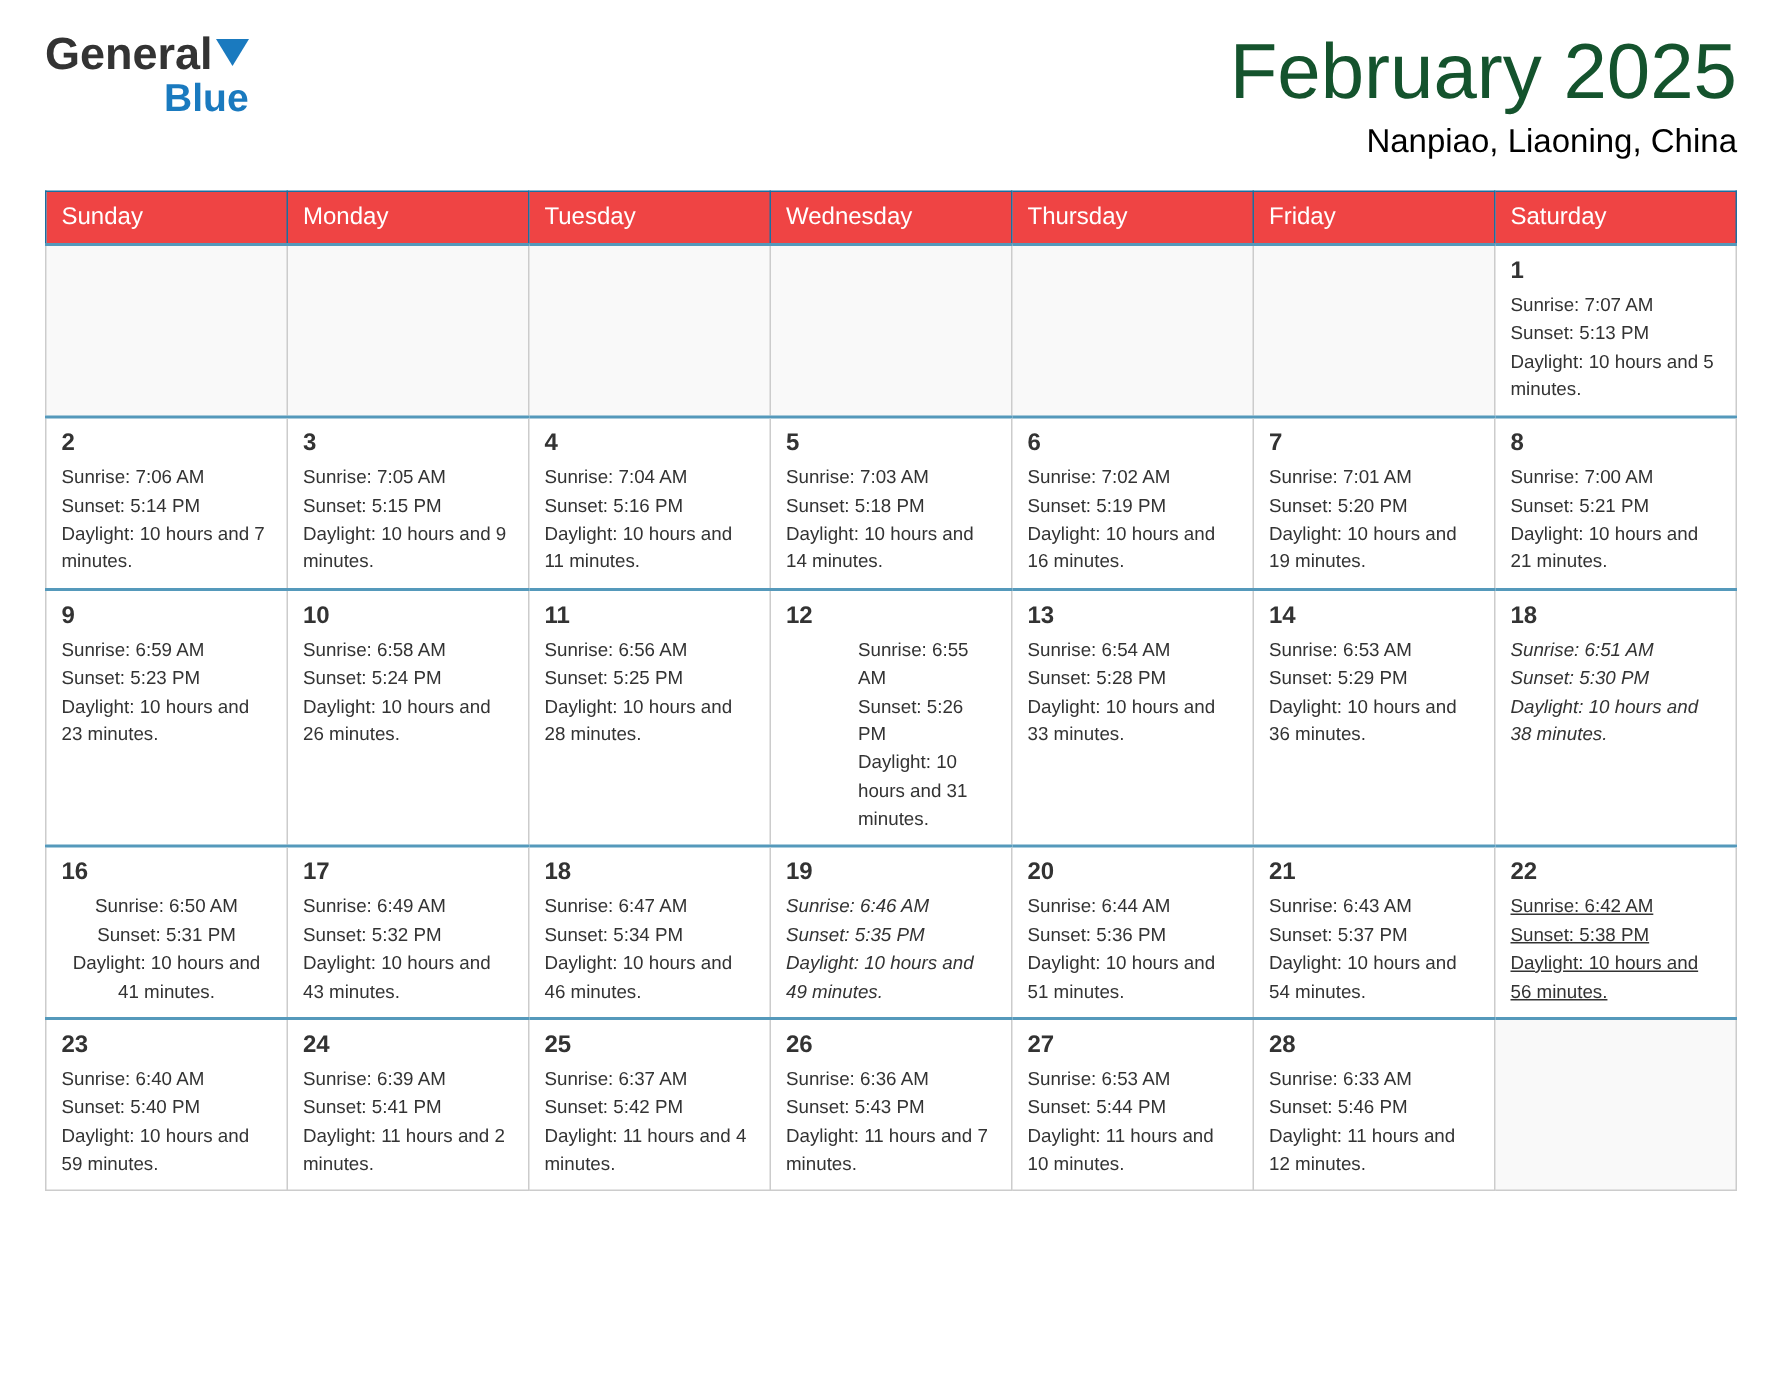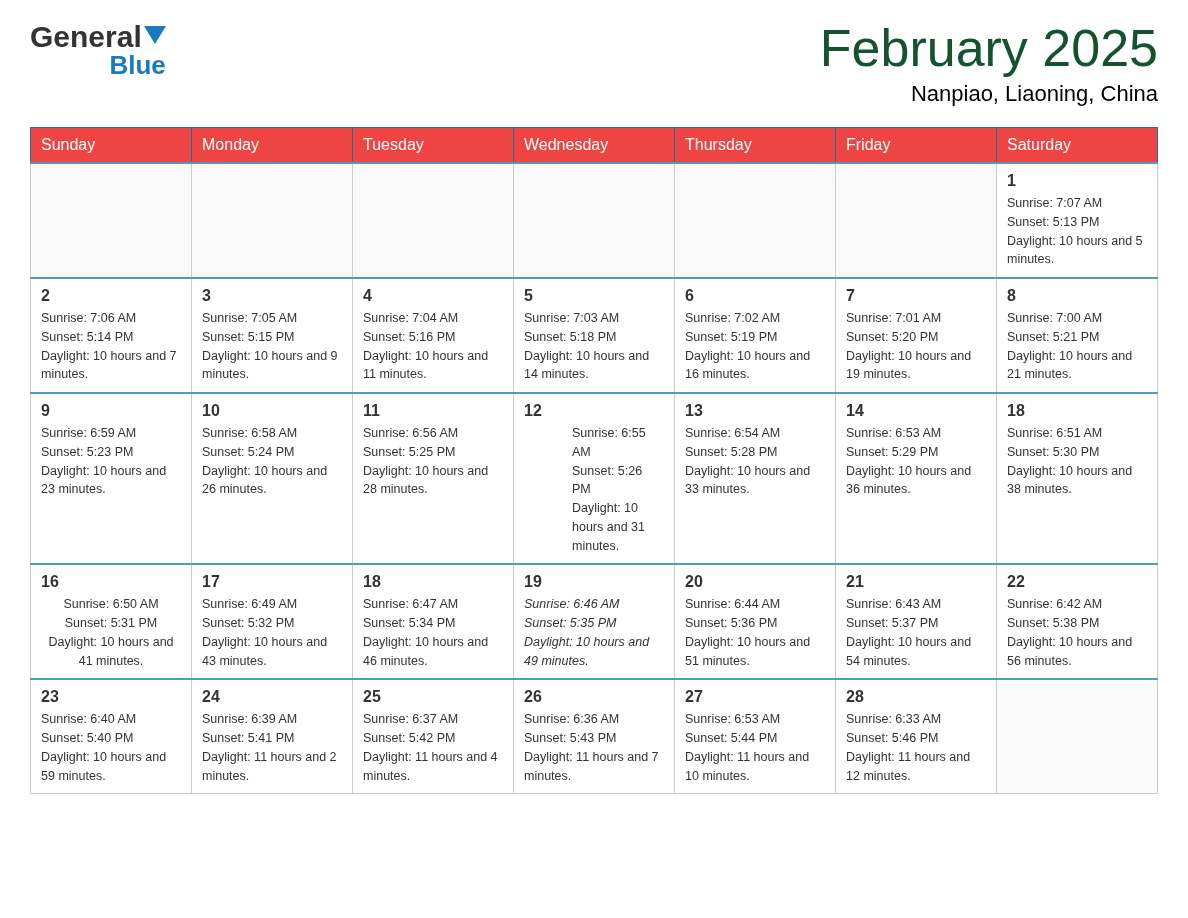--- a/index.html
+++ b/index.html
@@ -223,21 +223,21 @@
 Daylight: 10 hours and 33 minutes.</div>
         </td>
         <td>
           <span class="day-number">14</span>
           <div class="day-info" style="white-space: pre-line;">Sunrise: 6:53 AM
 Sunset: 5:29 PM
 Daylight: 10 hours and 36 minutes.</div>
         </td>
         <td>
           <span class="day-number">18</span>
-          <div class="day-info" style="white-space: pre-line;">Sunrise: 6:51 AM
+          <div class="day-info" style="white-space: pre-line; font-style: italic;">Sunrise: 6:51 AM
 Sunset: 5:30 PM
 Daylight: 10 hours and 38 minutes.</div>
         </td>
       </tr>
       <tr>
         <td>
           <span class="day-number">16</span>
           <div class="day-info" style="white-space: pre-line; text-align: center;">Sunrise: 6:50 AM
 Sunset: 5:31 PM
 Daylight: 10 hours and 41 minutes.</div>
@@ -267,21 +267,21 @@
 Daylight: 10 hours and 51 minutes.</div>
         </td>
         <td>
           <span class="day-number">21</span>
           <div class="day-info" style="white-space: pre-line;">Sunrise: 6:43 AM
 Sunset: 5:37 PM
 Daylight: 10 hours and 54 minutes.</div>
         </td>
         <td>
           <span class="day-number">22</span>
-          <div class="day-info" style="white-space: pre-line;">Sunrise: 6:42 AM
+          <div class="day-info" style="white-space: pre-line; text-decoration: underline;">Sunrise: 6:42 AM
 Sunset: 5:38 PM
 Daylight: 10 hours and 56 minutes.</div>
         </td>
       </tr>
       <tr>
         <td>
           <span class="day-number">23</span>
           <div class="day-info" style="white-space: pre-line;">Sunrise: 6:40 AM
 Sunset: 5:40 PM
 Daylight: 10 hours and 59 minutes.</div>

